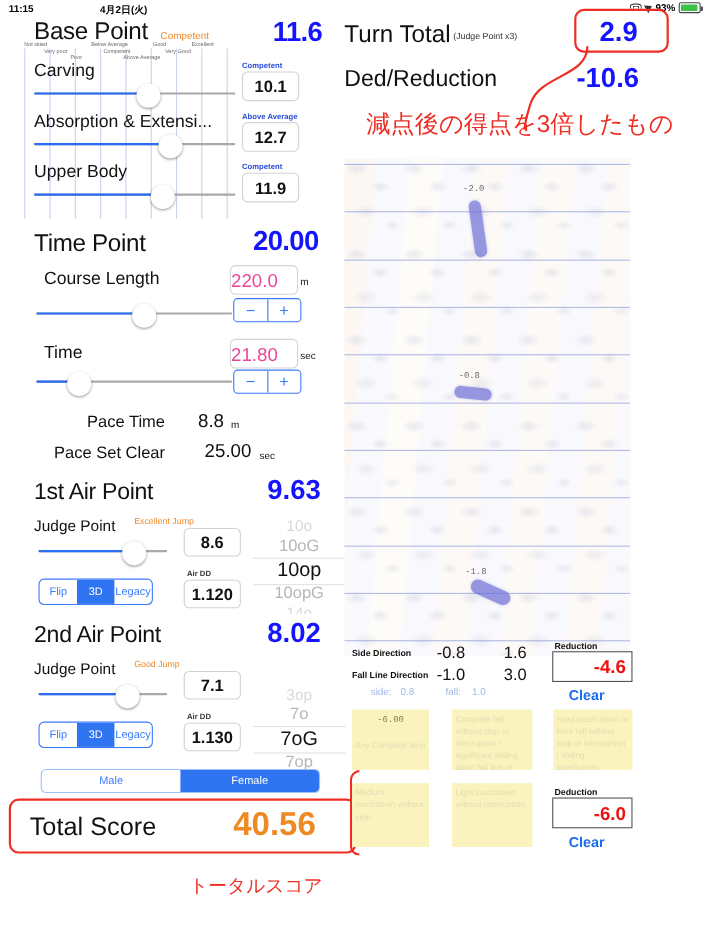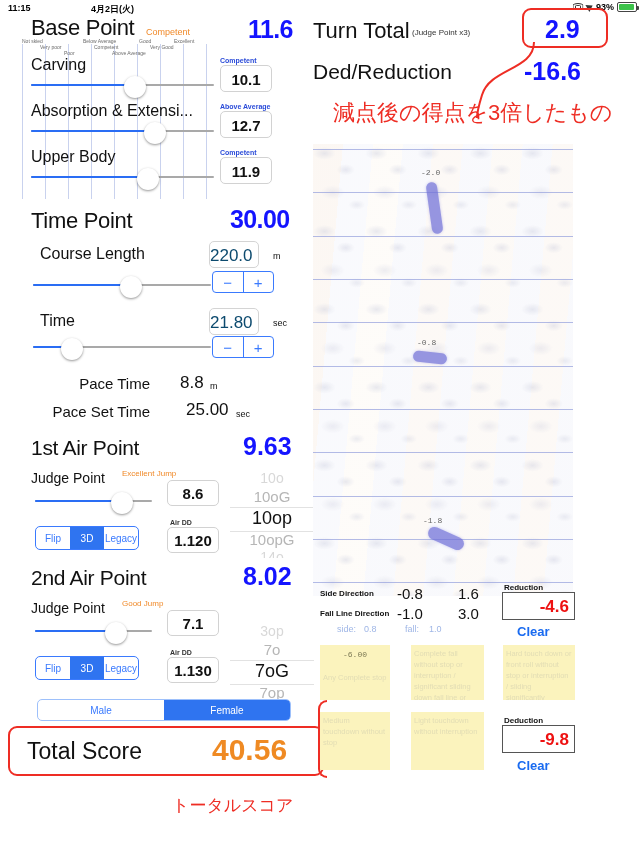--- a/index.html
+++ b/index.html
@@ -63,22 +63,22 @@
     background:#fff; text-align:center; line-height:27px; font-size:15px; font-weight:bold; color:#111;
   }
   .valcap { position:absolute; font-size:7px; color:#2a4bd8; font-weight:bold; }
 
   
   #time-title { position:absolute; left:31px; top:208px; }
   #time-score { position:absolute; left:230px; top:205px; }
 
   .tp-label { position:absolute; font-size:16px; color:#111; }
   .tp-val {
-    position:absolute; width:50px; height:27px; border:1px solid #d4d4d4; border-radius:5px;
-    background:#fff; text-align:right; padding-right:6px; line-height:27px; font-size:17px; color:#0c4a6e;
+    position:absolute; width:62px; height:27px; border:1px solid #d4d4d4; border-radius:5px;
+    background:#fff; text-align:left; padding-right:6px; line-height:27px; font-size:17px; color:#ec4899;
   }
   .tp-unit { position:absolute; font-size:9px; color:#111; }
   .stepper {
     position:absolute; width:62px; height:22px; border:1px solid #3a7afe; border-radius:4px;
     display:flex; overflow:hidden; background:#fff;
   }
   .stepper div { flex:1; display:flex; align-items:center; justify-content:center; font-size:15px; color:#3a7afe; }
   .stepper div:first-child { border-right:1px solid #3a7afe; }
 
   .tp-slider { position:absolute; width:178px; height:14px; }
@@ -256,21 +256,21 @@
     <div class="track">
       <div class="bar-off"></div>
       <div class="bar-on" style="width:64%"></div>
       <div class="knob" style="left:64%"></div>
     </div>
   </div>
   <div class="valcap" style="left:220px; top:149px">Competent</div>
   <div class="valbox" style="left:220px; top:157px">11.9</div>
 
   <div class="sec-title" id="time-title">Time Point</div>
-  <div class="sec-score" id="time-score">30.00</div>
+  <div class="sec-score" id="time-score">20.00</div>
 
   <div class="tp-label" style="left:40px; top:245px">Course Length</div>
   <div class="tp-val" style="left:209px; top:241px">220.0</div>
   <div class="tp-unit" style="left:273px; top:251px">m</div>
   <div class="tp-slider track" style="left:33px; top:274px">
     <div class="bar-off"></div>
     <div class="bar-on" style="width:55%"></div>
     <div class="knob" style="left:55%"></div>
   </div>
   <div class="stepper" style="left:212px; top:271px">
@@ -288,21 +288,21 @@
   </div>
   <div class="stepper" style="left:212px; top:336px">
     <div>−</div>
     <div>+</div>
   </div>
 
   <div class="pace-lab" style="left:40px; top:375px; width:110px">Pace Time</div>
   <div class="pace-val" style="left:180px; top:373px">8.8</div>
   <div class="pace-unit" style="left:210px; top:381px">m</div>
 
-  <div class="pace-lab" style="left:24px; top:403px; width:126px">Pace Set Time</div>
+  <div class="pace-lab" style="left:24px; top:403px; width:126px">Pace Set Clear</div>
   <div class="pace-val" style="left:186px; top:400px">25.00</div>
   <div class="pace-unit" style="left:236px; top:409px">sec</div>
 
   <div class="air-title" style="top:436px">1st Air Point</div>
   <div class="air-score" style="top:432px">9.63</div>
   <div class="jp-label" style="top:470px">Judge Point</div>
   <div class="jp-rate" style="left:122px; top:469px">Excellent Jump</div>
   <div class="air-slider track" style="top:490px">
     <div class="bar-off"></div>
     <div class="bar-on" style="width:74%"></div>
@@ -361,21 +361,21 @@
   <div id="total-label">Total Score</div>
   <div id="total-value">40.56</div>
   <div id="total-note">トータルスコア</div>
 
   <div id="turn-title">Turn Total</div>
   <div id="turn-sub">(Judge Point x3)</div>
   <div id="turn-val">2.9</div>
   <div id="turn-hl"></div>
 
   <div id="ded-title">Ded/Reduction</div>
-  <div id="ded-val">-16.6</div>
+  <div id="ded-val">-10.6</div>
   <div id="jp-note">減点後の得点を3倍したもの</div>
 
   <svg id="callout" viewBox="0 0 110 80">
     <path d="M104,2 C104,30 60,28 52,55 C48,68 47,74 47,78" fill="none" stroke="#ee2d24" stroke-width="2"></path>
   </svg>
 
   <div id="field">
     <div class="gl" style="top:5px"></div>
     <div class="gl" style="top:48px"></div>
     <div class="gl" style="top:92px"></div>
@@ -426,17 +426,17 @@
     <span>Hard touch down or front roll without stop or interruption / sliding significantly reducing down hill</span>
   </div>
   <div class="note" style="left:320px; top:712px; width:70px; height:58px">
     <span>Medium touchdown without stop</span>
   </div>
   <div class="note" style="left:411px; top:712px; width:73px; height:58px">
     <span>Light touchdown without interruption</span>
   </div>
 
   <div class="redcap" style="left:504px; top:716px">Deduction</div>
-  <div class="redbox" style="left:502px; top:725px">-9.8</div>
+  <div class="redbox" style="left:502px; top:725px">-6.0</div>
   <div class="clearbtn" style="left:517px; top:758px">Clear</div>
 
   <div id="bottom-redline"></div>
 </div>
 
 </body></html>

